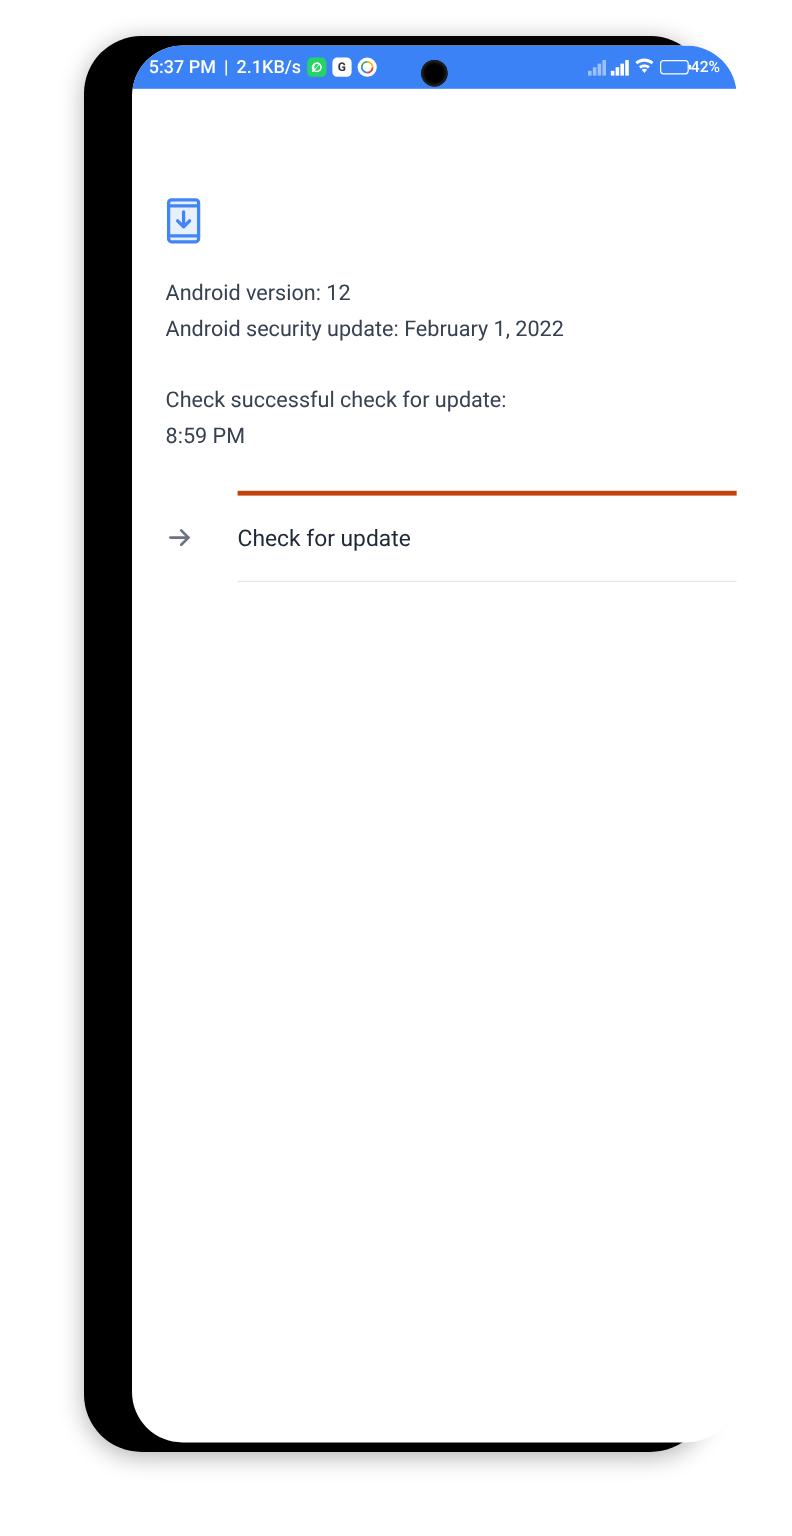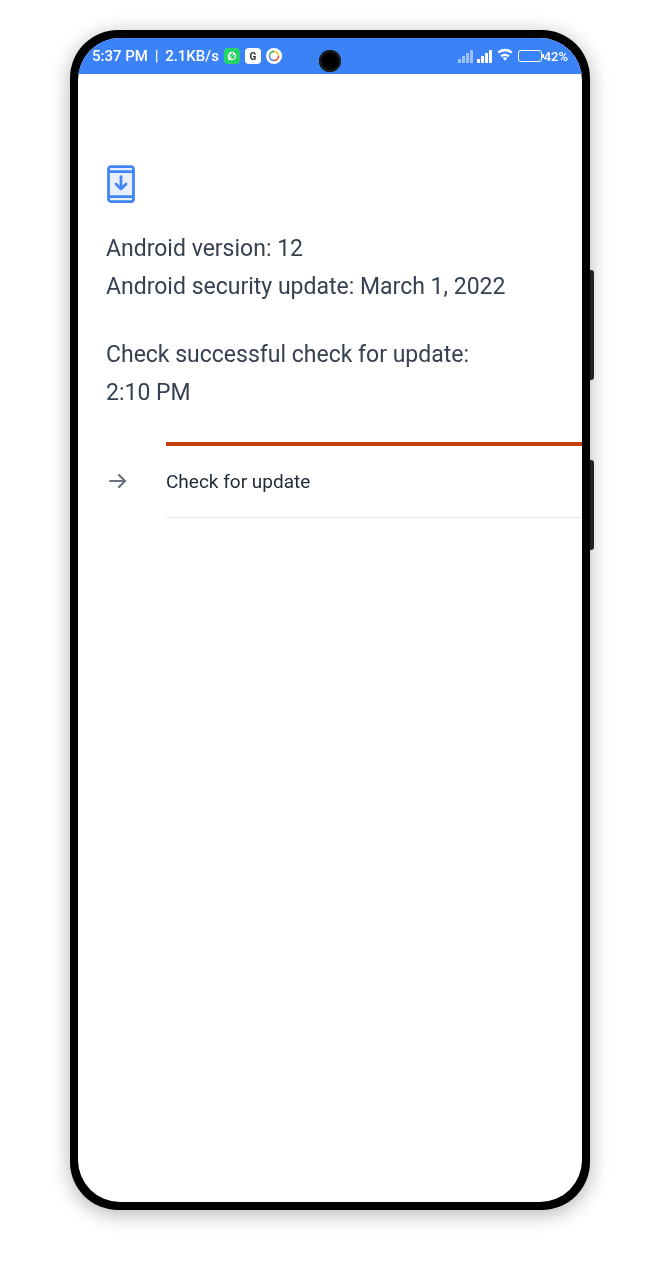--- a/index.html
+++ b/index.html
@@ -25,20 +25,21 @@
       position: relative;
       box-shadow: 0 4px 20px rgba(0,0,0,0.3);
     }
     .phone-inner {
       width: 100%;
       height: 100%;
       background: #fff;
       border-radius: 42px;
       overflow: hidden;
       position: relative;
+      margin-left: 32px;
     }
     .side-button-1 {
       position: absolute;
       right: -4px;
       top: 240px;
       width: 4px;
       height: 110px;
       background: #222;
       border-radius: 0 3px 3px 0;
     }
@@ -158,21 +159,21 @@
       margin-bottom: 28px;
     }
     .page-title {
       font-size: 29px;
       font-weight: 400;
       color: #1f2937;
       margin-bottom: 26px;
       letter-spacing: -0.2px;
     }
     .info-line {
-      font-size: 23px;
+      font-size: 18px;
       color: #374151;
       line-height: 1.65;
       font-weight: 400;
     }
     .info-block {
       margin-bottom: 30px;
     }
     .action-row {
       height: 76px;
       border-top: 4px solid #c2410c;
@@ -260,26 +261,26 @@
           <rect x="2" y="2" width="20" height="28" rx="2" fill="#e8f0fe"></rect>
           <line x1="2" y1="6" x2="22" y2="6"></line>
           <line x1="2" y1="26" x2="22" y2="26"></line>
           <path d="M12 10 L12 20 M8 16 L12 20 L16 16" stroke-linecap="round" stroke-linejoin="round"></path>
         </svg>
       </div>
 
 
       <div class="info-block">
         <div class="info-line">Android version: 12</div>
-        <div class="info-line">Android security update: March 1, 2022</div>
+        <div class="info-line">Android security update: February 1, 2022</div>
       </div>
 
       <div class="info-block">
         <div class="info-line">Check successful check for update:</div>
-        <div class="info-line">2:10 PM</div>
+        <div class="info-line">8:59 PM</div>
       </div>
 
       <div class="action-row">
         <span class="action-arrow">
           <svg viewBox="0 0 24 24" fill="none" stroke="#6b7280" stroke-width="2.2" stroke-linecap="round" stroke-linejoin="round">
             <line x1="4" y1="12" x2="19" y2="12"></line>
             <polyline points="13 6 19 12 13 18"></polyline>
           </svg>
         </span>
         <span class="action-label">Check for update</span>

